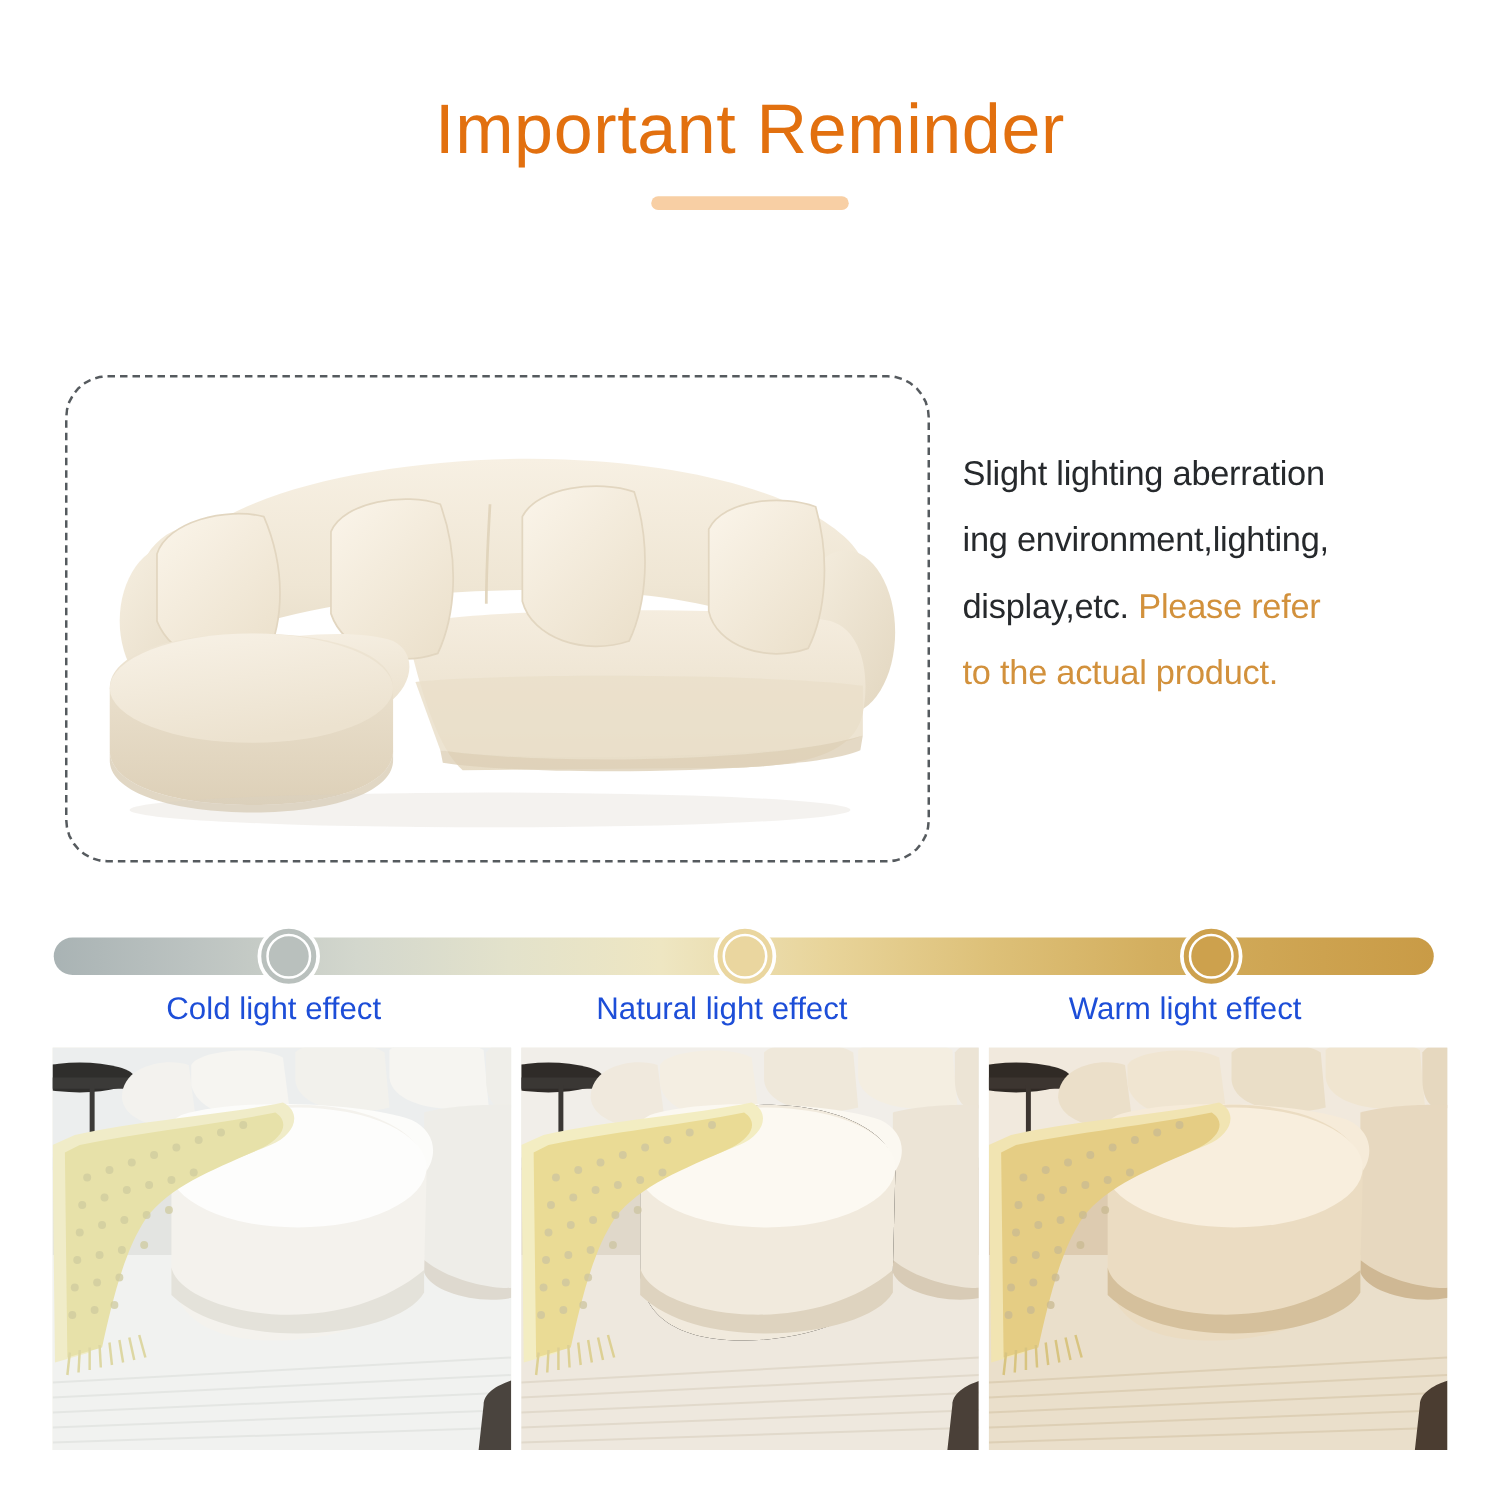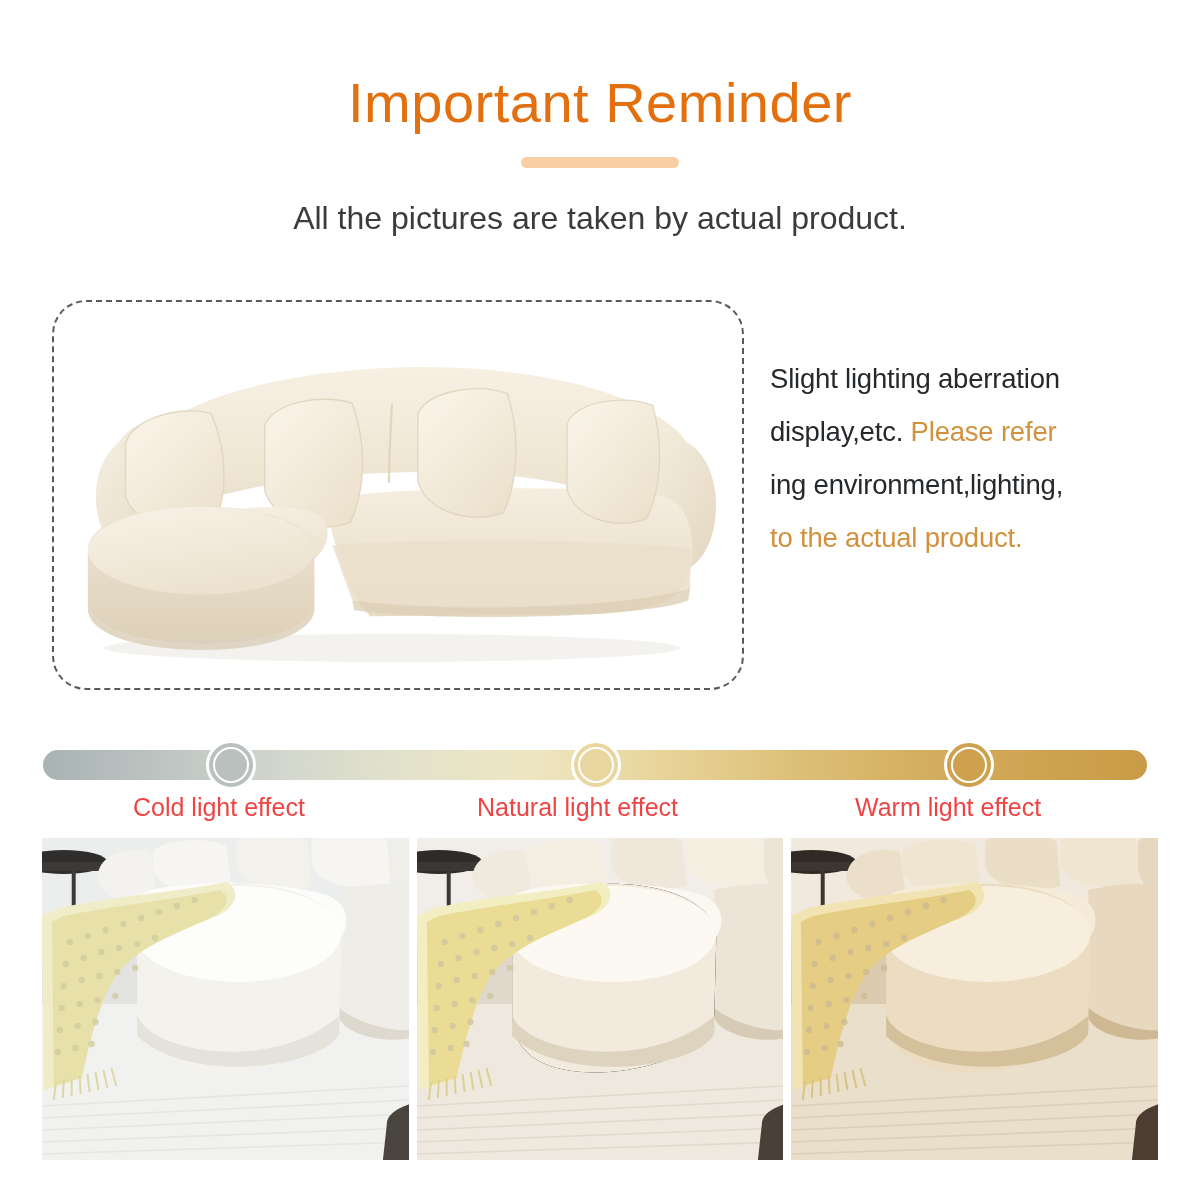--- a/index.html
+++ b/index.html
@@ -120,21 +120,21 @@
 
   .temp-labels {
     position: absolute;
     left: 43px; top: 793px;
     width: 1104px; height: 34px;
   }
   .temp-label {
     position: absolute;
     top: 0;
     font-size: 25px;
-    color: #ef4444;
+    color: #1d4ed8;
     white-space: nowrap;
   }
   .label-cold    { left: 90px; }
   .label-natural { left: 434px; }
   .label-warm    { left: 812px; }
 
   
   .photo-strip {
     position: absolute;
     left: 42px; top: 838px;
@@ -151,21 +151,20 @@
   }
   .photo svg { display: block; width: 100%; height: 100%; }
 </style>
 </head>
 <body>
 
 <div class="page">
 
   <div class="title">Important Reminder</div>
   <div class="title-underline"></div>
-  <div class="subtitle">All the pictures are taken by actual product.</div>
 
   <div class="product-panel">
     <div class="sofa-stage">
       <svg viewBox="0 0 692 390" preserveAspectRatio="xMidYMid meet" aria-hidden="true">
         <defs>
           <linearGradient id="bodyG" x1="0" y1="0" x2="0" y2="1">
             <stop offset="0" stop-color="#f7f0e3"></stop>
             <stop offset="0.55" stop-color="#efe6d4"></stop>
             <stop offset="1" stop-color="#e3d8c2"></stop>
           </linearGradient>
@@ -228,22 +227,22 @@
         <path d="M34 300 C34 328 84 344 150 344 C212 344 262 328 262 300 L262 308
                  C262 334 212 350 150 350 C84 350 34 334 34 308 Z" fill="#d4c6ab" opacity="0.7"></path>
 
         <ellipse cx="340" cy="348" rx="290" ry="14" fill="#d8d2c6" opacity="0.28"></ellipse>
       </svg>
     </div>
   </div>
 
   <div class="note">
     <div>Slight lighting aberration</div>
+    <div>ing environment,lighting,</div>
     <div><span>display,etc. </span><span class="accent">Please refer</span></div>
-    <div>ing environment,lighting,</div>
     <div class="accent">to the actual product.</div>
   </div>
 
   <div class="temp-bar"></div>
   <div class="temp-marker marker-cold"></div>
   <div class="temp-marker marker-natural"></div>
   <div class="temp-marker marker-warm"></div>
 
   <div class="temp-labels">
     <span class="temp-label label-cold">Cold light effect</span>

